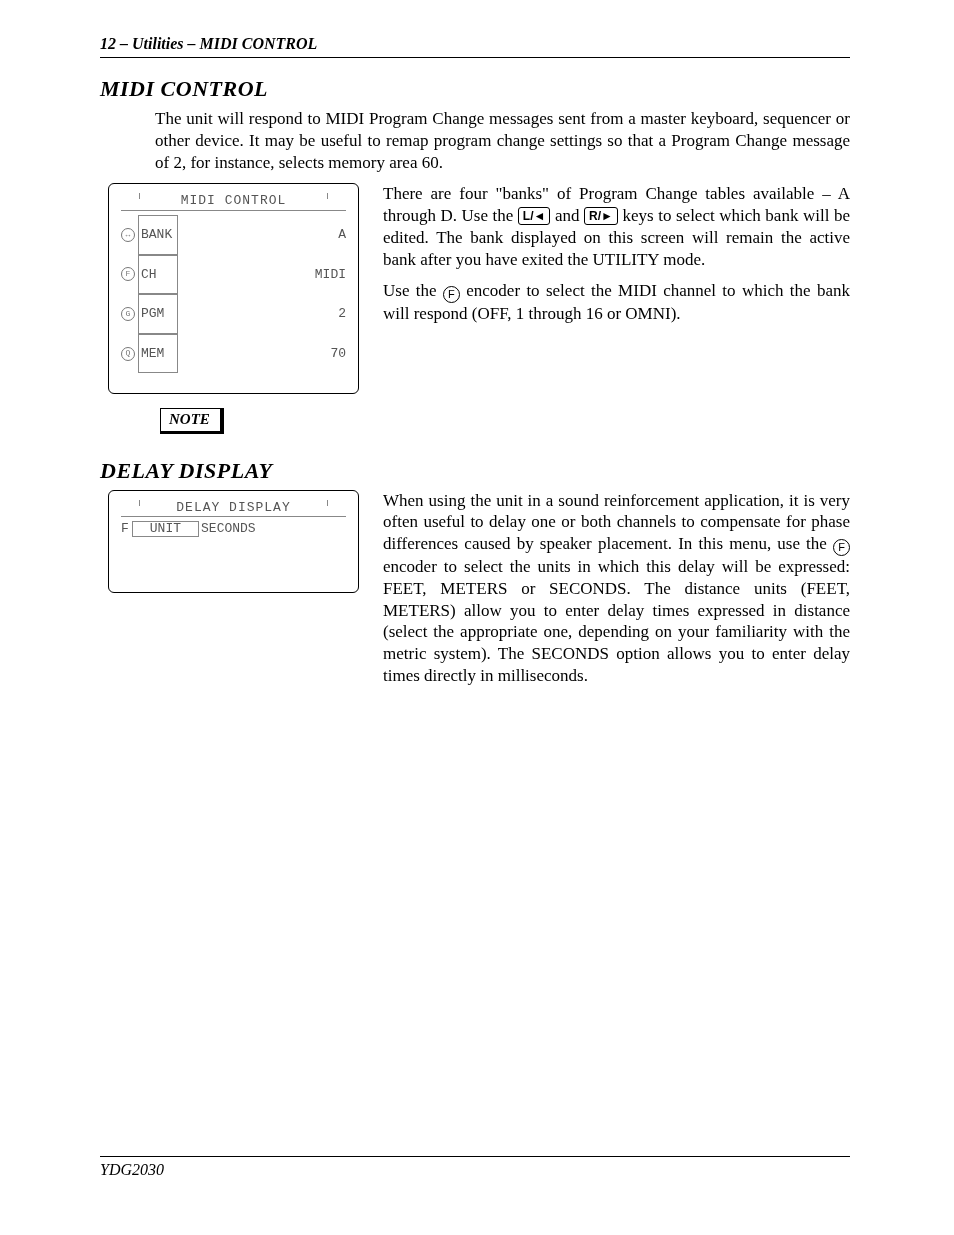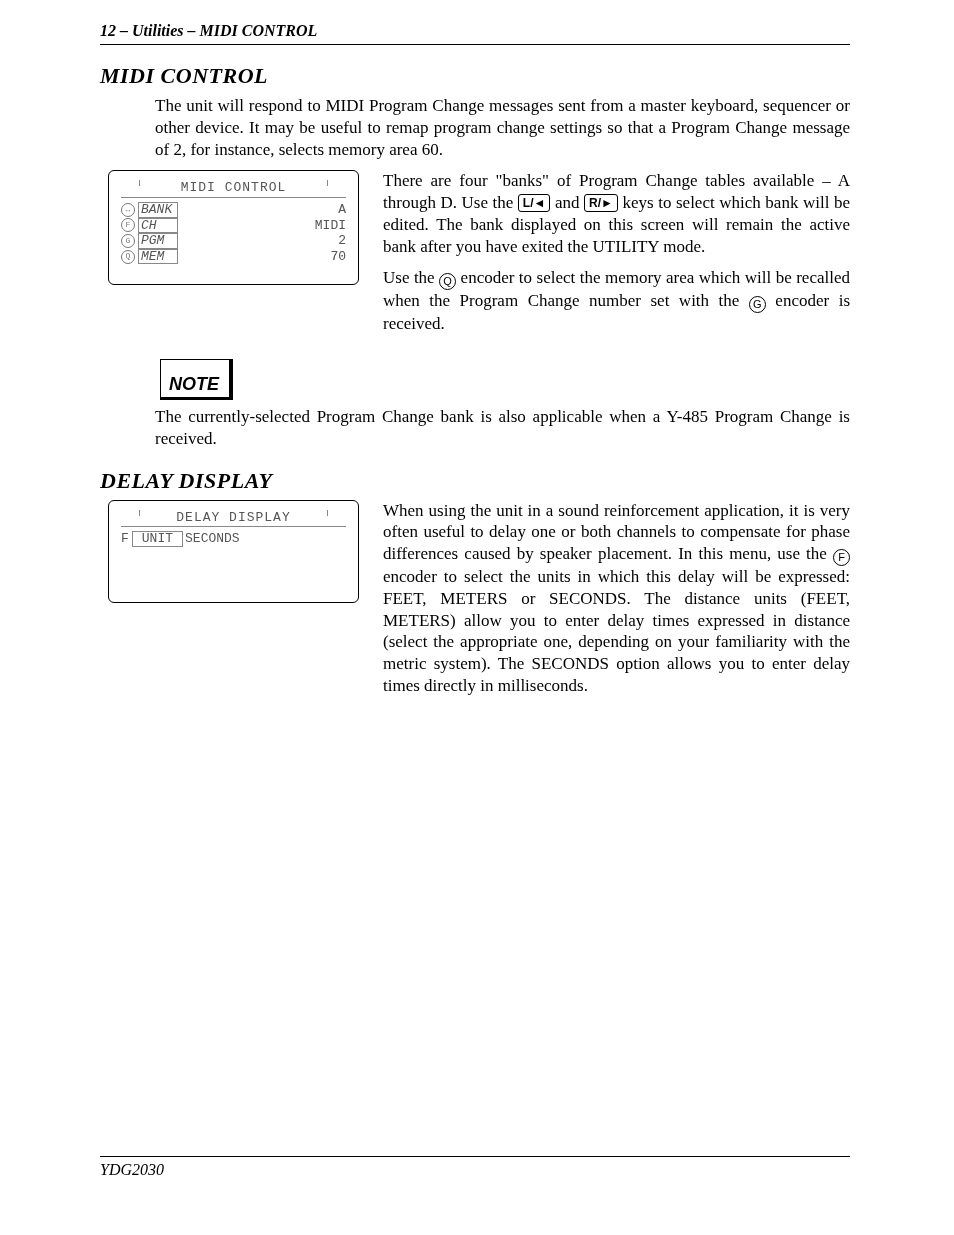--- a/index.html
+++ b/index.html
@@ -8,21 +8,21 @@
     width: 954px;
     height: 1235px;
     background: #fff;
     font-family: "Palatino Linotype", "Book Antiqua", Palatino, Georgia, serif;
     color: #000;
     position: relative;
   }
   .page {
     position: absolute;
     left: 100px;
-    top: 22px;
+    top: 35px;
     width: 750px;
   }
   .running-head {
     font-style: italic;
     font-weight: bold;
     font-size: 16px;
     margin-bottom: 4px;
   }
   .rule {
     border: 0;
@@ -87,35 +87,34 @@
     border: 1px solid #777;
     border-radius: 50%;
     margin-right: 3px;
     display: inline-flex;
     align-items: center; justify-content: center;
     font-size: 8px;
     color: #777;
   }
   .lcd-row .label {
     border: 1px solid #888;
-    padding: 0 2px;
+    padding: 12px 2px;
     margin-right: 4px;
     min-width: 34px;
     text-align: left;
-    font-style: italic;
   }
   .lcd-row .val {
     margin-left: auto;
     text-align: right;
     min-width: 40px;
   }
   .lcd .single-row { display:flex; align-items:center; }
   .lcd .single-row .knob { margin-right:3px; }
   .lcd .single-row .boxed {
-    border:1px solid #888; padding:0 9px; margin-right:2px;
+    border:1px solid #888; padding:0 17px; margin-right:2px;
   }
   
   .key {
     display: inline-block;
     border: 1px solid #000;
     border-radius: 3px;
     padding: 0 4px;
     font-family: Arial, Helvetica, sans-serif;
     font-size: 12px;
     line-height: 16px;
@@ -133,25 +132,25 @@
     line-height: 15px;
     text-align: center;
     vertical-align: -2px;
   }
   
   .note-box {
     display: inline-block;
     border: 1px solid #000;
     border-right-width: 4px;
     border-bottom-width: 3px;
-    padding: 13px 10px 1px 8px;
-    font-family: Liberation Sans, sans-serif;
-    font-weight: bold;
-    font-style: italic;
-    font-size: 18px;
+    padding: 1px 10px 1px 8px;
+    font-family: Liberation Serif, serif;
+    font-weight: bold;
+    font-style: italic;
+    font-size: 15px;
     margin: 14px 0 6px 60px;
   }
   .footer {
     position: absolute;
     left: 100px;
     bottom: 56px;
     font-style: italic;
     font-size: 16px;
   }
   hr.footer-rule {
@@ -201,27 +200,26 @@
           <span class="label">MEM</span>
           <span class="val">70</span>
         </div>
       </div>
 
       <div class="right">
         <p class="para">
           <span>There are four "banks" of Program Change tables available – A through D. Use the </span><span class="key">L/◄</span><span> and </span><span class="key">R/►</span><span> keys to select which bank will be edited. The bank displayed on this screen will remain the active bank after you have exited the UTILITY mode.</span>
         </p>
         <p class="para">
-          <span>Use the </span><span class="enc">Q</span><span> encoder to select the memory area which will be recalled when the Program Change number set with the </span><span class="enc">G</span><span> encoder is received.</span>
+          <span>Use the </span><span class="enc">F</span><span> encoder to select the MIDI channel to which the bank will respond (OFF, 1 through 16 or OMNI).</span>
         </p>
       </div>
     </div>
 
     <div class="note-box">NOTE</div>
-    <p class="para indent-block">The currently-selected Program Change bank is also applicable when a Y-485 Program Change is received.</p>
   </div>
 
   <h2 class="section">DELAY DISPLAY</h2>
 
   <div class="body">
     <div class="two-col">
       <div class="lcd" style="padding-bottom:55px;">
         <div class="title-row">DELAY DISPLAY</div>
         <div class="single-row">
           <span class="knob">F</span>

